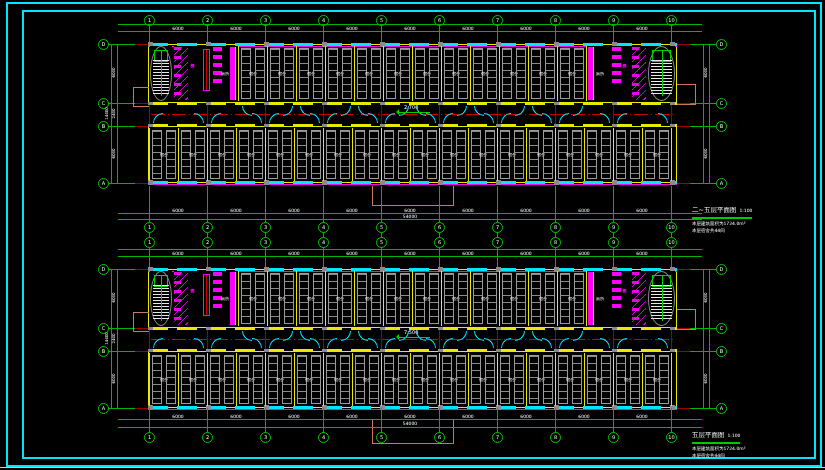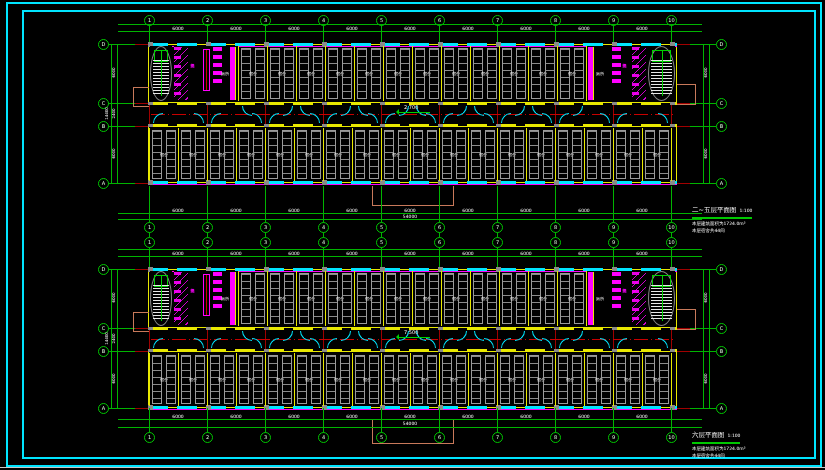--- a/index.html
+++ b/index.html
@@ -757,17 +757,17 @@
       <span class="bubble" style="--i: 3;">4</span>
       <span class="bubble" style="--i: 4;">5</span>
       <span class="bubble" style="--i: 5;">6</span>
       <span class="bubble" style="--i: 6;">7</span>
       <span class="bubble" style="--i: 7;">8</span>
       <span class="bubble" style="--i: 8;">9</span>
       <span class="bubble" style="--i: 9;">10</span>
     </div>
 
   <div class="title-block">
-    <span class="tb-line1"><span class="tb-title">六层平面图</span><span class="tb-scale">1:100</span></span>
+    <span class="tb-line1"><span class="tb-title">五层平面图</span><span class="tb-scale">1:100</span></span>
     <div class="tb-note">本层建筑面积为1724.0m²</div>
     <div class="tb-note">本层宿舍共44间</div>
   </div>
 </div>
 
 </body></html>

